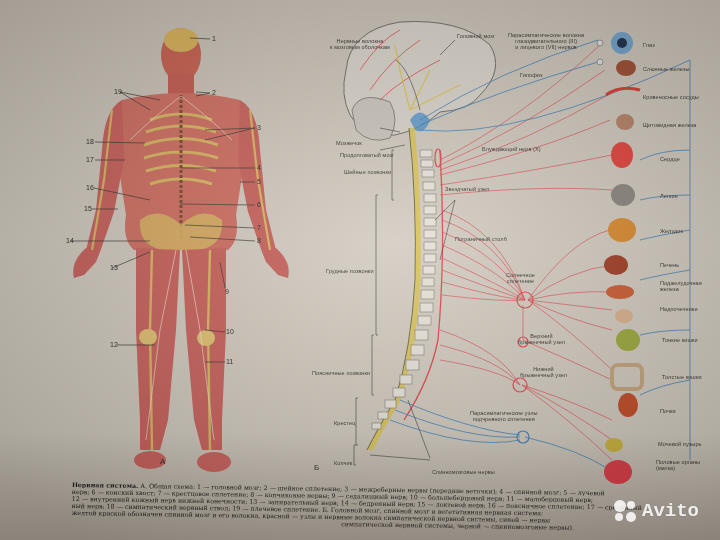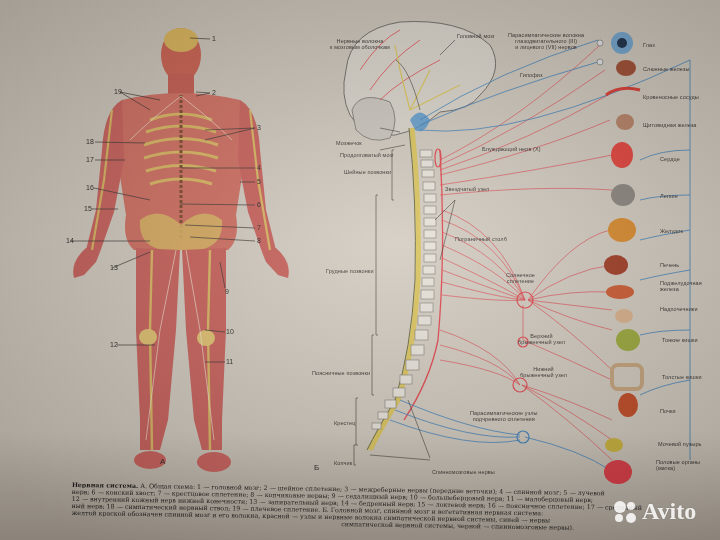--- a/index.html
+++ b/index.html
@@ -8,21 +8,21 @@
     background:linear-gradient(180deg,#c9c1b5 0%,#d2cbc0 45%,#cfc8bc 80%,#a9a095 100%);}
   .shade{position:absolute;left:0;top:0;width:720px;height:540px;
     background:radial-gradient(ellipse at 55% 45%,rgba(255,255,255,0.12),rgba(0,0,0,0.18) 90%);pointer-events:none;}
   .lbl{position:absolute;font-size:5.5px;color:#3b3632;line-height:6px;white-space:nowrap;letter-spacing:0.1px;}
   .num{position:absolute;font-size:7px;color:#2d2a27;}
   .caption{position:absolute;left:72px;top:481px;width:650px;font-family:"DejaVu Serif",serif;font-size:6.3px;line-height:7px;color:#1f1c1a;transform:rotate(0.9deg);transform-origin:left top;}
   .caption b{font-weight:bold;}
   .caption .l{white-space:nowrap;overflow:hidden;}
   svg{position:absolute;left:0;top:0;}
   .watermark{position:absolute;left:612px;top:498px;display:flex;align-items:center;gap:4px;opacity:0.85;}
-  .wm-text{font-size:24px;font-weight:bold;color:#ffffff;font-family:Liberation Serif, serif;text-shadow:0 0 2px rgba(0,0,0,0.2);}
+  .wm-text{font-size:19px;font-weight:bold;color:#ffffff;font-family:Liberation Mono, monospace;text-shadow:0 0 2px rgba(0,0,0,0.2);}
 </style>
 </head>
 <body>
 
 <div class="page">
 
   <svg width="720" height="540">
     <g>
 
       <ellipse cx="181" cy="55" rx="20" ry="27" fill="#c9604f"></ellipse>

